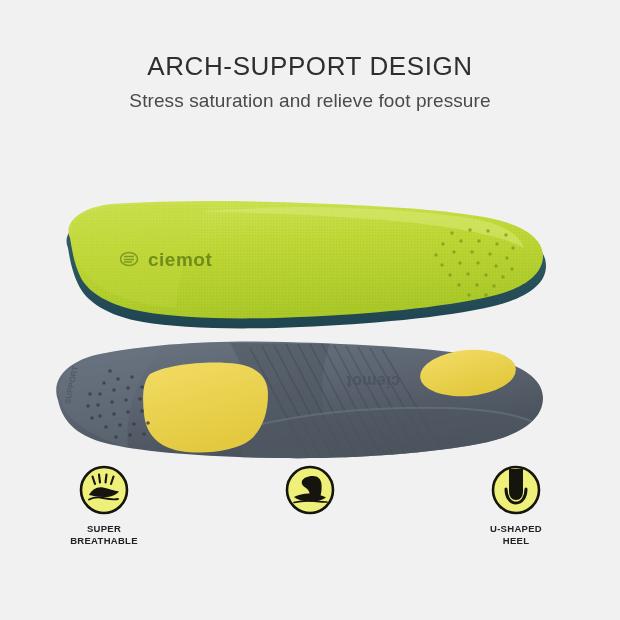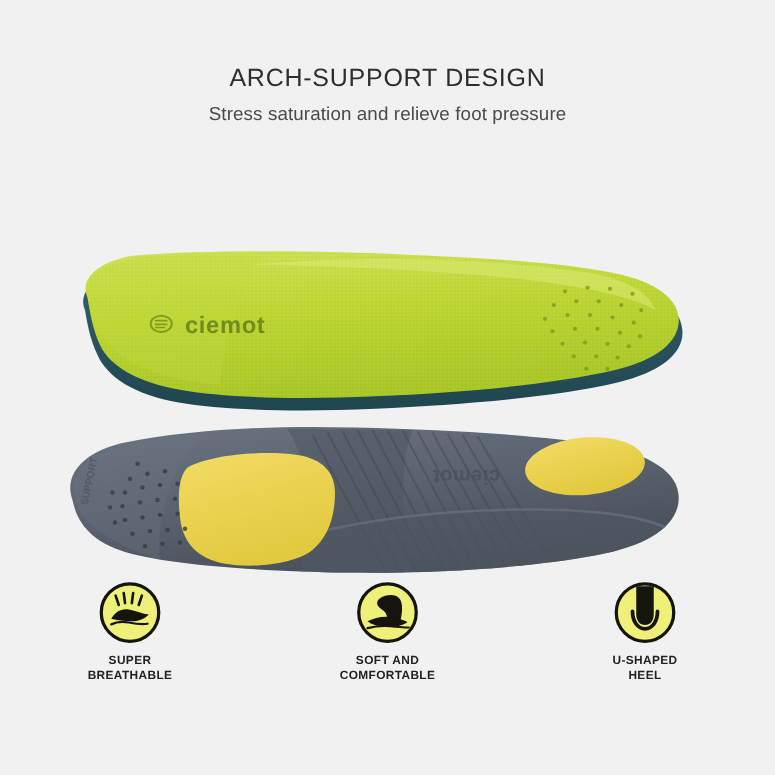--- a/index.html
+++ b/index.html
@@ -8,25 +8,25 @@
     background:#f1f1f1;
     font-family:"Liberation Sans", sans-serif;
     overflow:hidden;
     position:relative;
   }
   .page{position:relative;width:620px;height:620px;}
 
   
   .header{position:absolute;left:0;top:52px;width:620px;text-align:center;}
   .headline{
-    font-size:20px;letter-spacing:0.6px;color:#2e2e2e;
+    font-size:26px;letter-spacing:0.6px;color:#2e2e2e;
     font-weight:400;line-height:1.1;white-space:nowrap;
   }
   .subhead{
-    margin-top:9px;font-size:15px;color:#4a4a4a;font-weight:400;
+    margin-top:9px;font-size:19px;color:#4a4a4a;font-weight:400;
     letter-spacing:0.1px;white-space:nowrap;
   }
 
   
   .product{position:absolute;left:0;top:178px;width:508px;height:290px;}
   .prod-svg{display:block;width:620px;height:290px;}
 
   
   .features{
     position:absolute;left:0;top:464px;width:620px;height:100px;
@@ -262,22 +262,20 @@
     <div class="feature">
       <svg class="badge" viewBox="0 0 52 52">
         <circle cx="26" cy="26" r="23" fill="#eff07a" stroke="#15150d" stroke-width="2.6"></circle>
         <path d="M29,12 C34,12 37,15 37.5,20 C38,26 37,30 36,33.5
                  L26,33.5 C26,29 25,26 22,24 C19,22 17,20 18,17
                  C19,14.5 23,12 29,12 Z" fill="#15150d"></path>
         <path d="M10,33 C15,30.5 21,29 27,29.5 C33,30 38,31.5 42,33.5
                  C38,36.5 32,38 25,37.6 C18,37.2 13,35.5 10,33 Z" fill="#15150d"></path>
         <path d="M10,38.5 C16,37 22,36.5 28,37 C34,37.5 39,38.2 43,38" stroke="#15150d" stroke-width="1.7" fill="none" stroke-linecap="round"></path>
       </svg>
-      <div class="feat-label">SOFT AND
-COMFORTABLE</div>
     </div>
 
 
     <div class="feature">
       <svg class="badge" viewBox="0 0 52 52">
         <circle cx="26" cy="26" r="23" fill="#eff07a" stroke="#15150d" stroke-width="2.6"></circle>
         <path d="M19,5 L33,5 L33,27 C33,33 30,36 26,36
                  C22,36 19,33 19,27 Z" fill="#15150d"></path>
         <path d="M16,25 C16,33 20,39 26,39 C32,39 36,33 36,25" stroke="#15150d" stroke-width="3" fill="none" stroke-linecap="round"></path>
       </svg>

